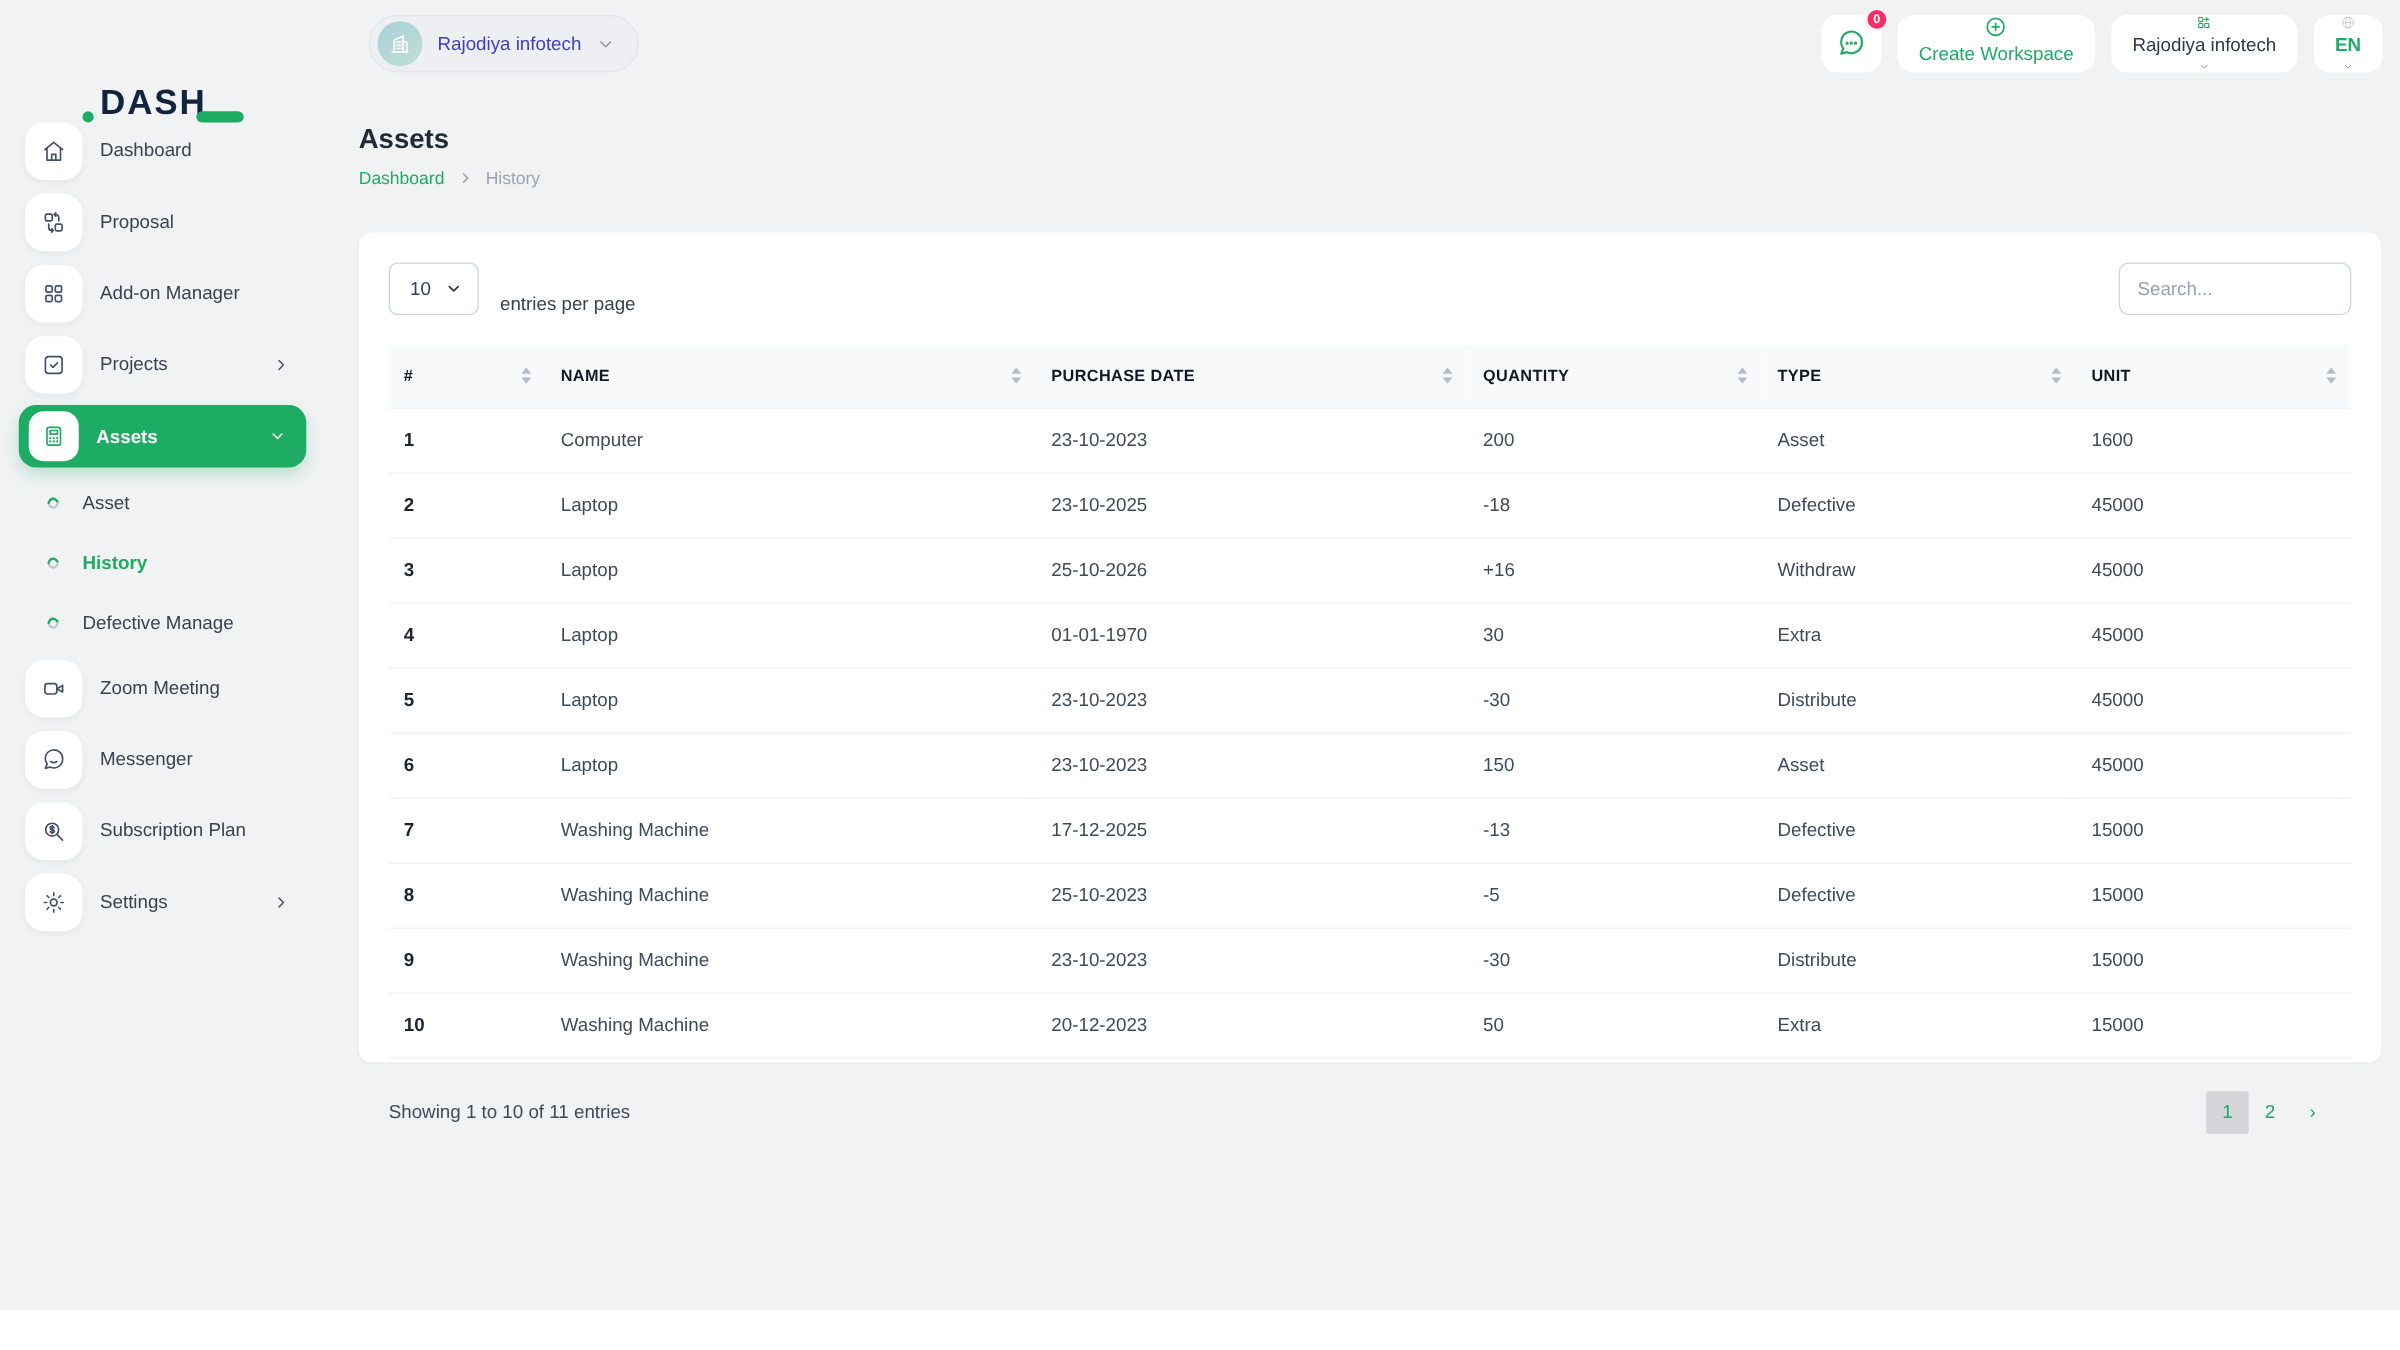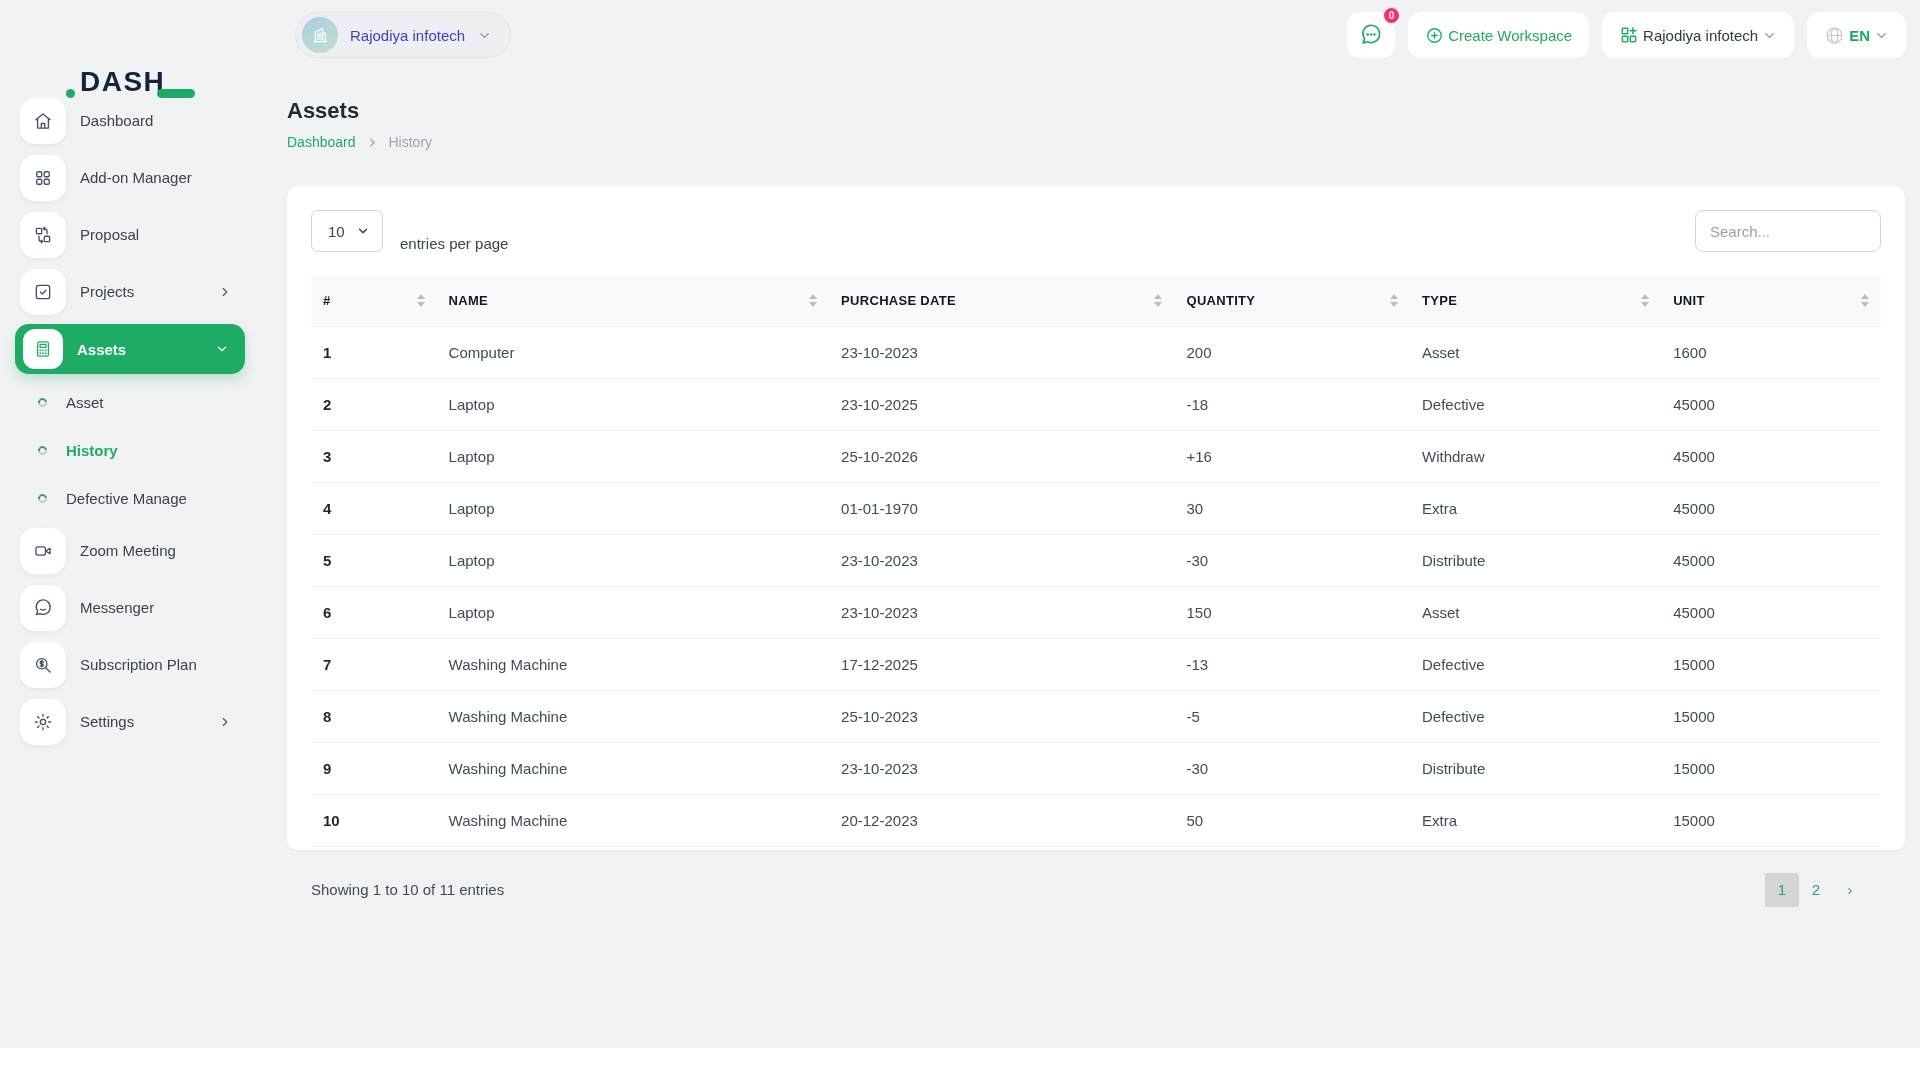--- a/index.html
+++ b/index.html
@@ -39,21 +39,21 @@
     border-radius:13px; display:flex; align-items:center; justify-content:center; cursor:pointer;
   }
   .badge {
     position:absolute; top:-6px; right:-6px; min-width:19px; height:19px; border-radius:10px;
     background:#fd2e64; color:#fff; font-size:10px; font-weight:700;
     display:flex; align-items:center; justify-content:center; border:2px solid #f1f2f4;
   }
   .pill-btn {
     height:46px; background:#fff; border:none; border-radius:13px;
     display:flex; align-items:center; gap:4px; padding:0 17px;
-    font-family:inherit; font-size:15px; cursor:pointer;
+    font-family:inherit; font-size:15px; cursor:pointer;flex-direction:column;
   }
   .pill-btn.green { color:#1eab64; font-weight:500; }
   .pill-btn.dark { color:#2f3a46; font-weight:500; }
   .lang-label { color:#1eab64; font-weight:600;text-align:center; }
 
   
   .sidebar { position:absolute; left:0; top:72px; width:262px; padding-top:20px; }
   .nav-item {
     height:57px; display:flex; align-items:center; gap:14px;
     padding:0 30px 0 20px; cursor:pointer;
@@ -223,42 +223,42 @@
           <path d="M5.5 9v11.5h13V9"></path>
           <path d="M10 20.5v-5.5h4v5.5"></path>
         </svg>
     </span>
     <span class="nav-label">Dashboard</span>
   </div>
 
 
   <div class="nav-item">
     <span class="nav-icon-box">
-      <svg width="20" height="20" viewBox="0 0 24 24" fill="none" stroke="currentColor" stroke-width="1.6" stroke-linejoin="round">
-          <rect x="4.5" y="4.5" width="6" height="6" rx="1.5"></rect>
-          <rect x="13.5" y="4.5" width="6" height="6" rx="1.5"></rect>
-          <rect x="4.5" y="13.5" width="6" height="6" rx="1.5"></rect>
-          <rect x="13.5" y="13.5" width="6" height="6" rx="1.5"></rect>
-        </svg>
-    </span>
-    <span class="nav-label">Add-on Manager</span>
-  </div>
-
-  <div class="nav-item">
-    <span class="nav-icon-box">
       <svg width="20" height="20" viewBox="0 0 24 24" fill="none" stroke="currentColor" stroke-width="1.6" stroke-linecap="round" stroke-linejoin="round">
           <rect x="4" y="4" width="6.5" height="6.5" rx="1.5"></rect>
           <rect x="13.5" y="13.5" width="6.5" height="6.5" rx="1.5"></rect>
           <path d="M16.8 10.5V7.3a3 3 0 0 0-3-3h-1.3"></path>
           <path d="M14 2.8l-1.5 1.5L14 5.8"></path>
           <path d="M7.2 13.5v3.2a3 3 0 0 0 3 3h1.3"></path>
           <path d="M10 21.2l1.5-1.5L10 18.2"></path>
         </svg>
     </span>
     <span class="nav-label">Proposal</span>
+  </div>
+
+  <div class="nav-item">
+    <span class="nav-icon-box">
+      <svg width="20" height="20" viewBox="0 0 24 24" fill="none" stroke="currentColor" stroke-width="1.6" stroke-linejoin="round">
+          <rect x="4.5" y="4.5" width="6" height="6" rx="1.5"></rect>
+          <rect x="13.5" y="4.5" width="6" height="6" rx="1.5"></rect>
+          <rect x="4.5" y="13.5" width="6" height="6" rx="1.5"></rect>
+          <rect x="13.5" y="13.5" width="6" height="6" rx="1.5"></rect>
+        </svg>
+    </span>
+    <span class="nav-label">Add-on Manager</span>
   </div>
 
 
   <div class="nav-item">
     <span class="nav-icon-box">
       <svg width="20" height="20" viewBox="0 0 24 24" fill="none" stroke="currentColor" stroke-width="1.6" stroke-linecap="round" stroke-linejoin="round">
           <rect x="4" y="4" width="16" height="16" rx="3"></rect>
           <path d="M9 12l2.3 2.3L15.5 10"></path>
         </svg>
     </span>

